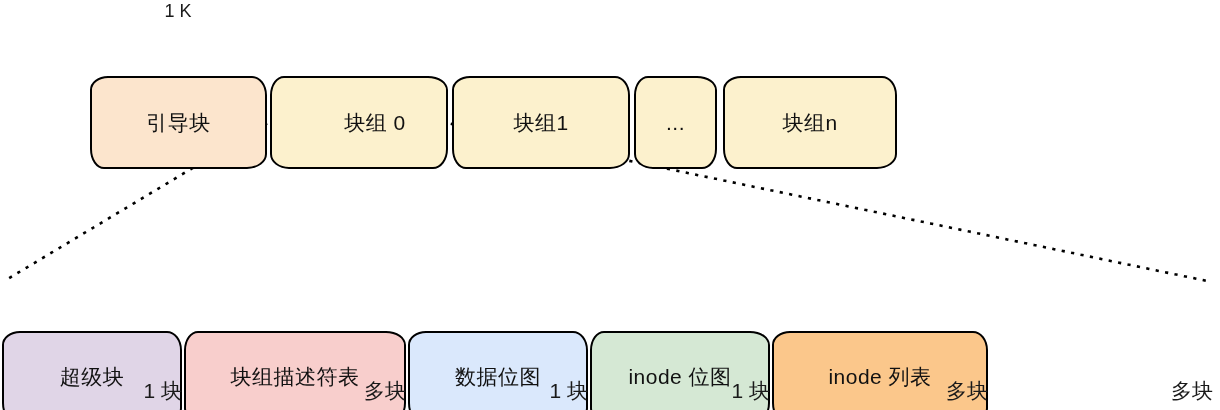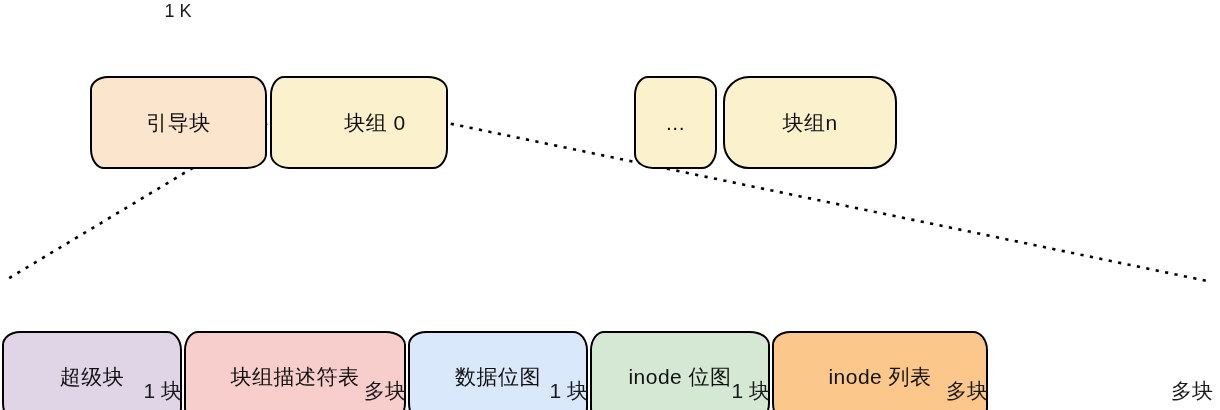--- a/index.html
+++ b/index.html
@@ -76,26 +76,29 @@
   <div class="size-label">1 K</div>
 
   <div class="block block-row-top" style="left: 90px; width: 177px; background: rgb(252, 229, 205);">
     <span class="block-label">引导块</span>
   </div>
 
   <div class="block block-row-top alt-r" style="left: 270px; width: 178px; background: rgb(252, 241, 205); padding-left: 32px;">
     <span class="block-label">块组 0</span>
   </div>
 
+  <div class="block block-row-top" style="left: 452px; width: 178px; background: rgb(252, 241, 205);">
+    <span class="block-label">块组1</span>
+  </div>
 
   <div class="block block-row-top alt-r" style="left: 634px; width: 83px; background: rgb(252, 241, 205);">
     <span class="block-label">...</span>
   </div>
 
-  <div class="block block-row-top" style="left: 723px; width: 174px; background: rgb(252, 241, 205); border-radius: 26px;">
+  <div class="block block-row-top" style="left: 723px; width: 174px; background: rgb(252, 241, 205);">
     <span class="block-label">块组n</span>
   </div>
 
   <div class="block block-row-bottom" style="left: 2px; width: 180px; background: rgb(224, 213, 231);">
     <span class="block-label">超级块</span>
   </div>
 
   <div class="block block-row-bottom alt-r" style="left: 184px; width: 222px; background: rgb(248, 206, 204);">
     <span class="block-label">块组描述符表</span>
   </div>

